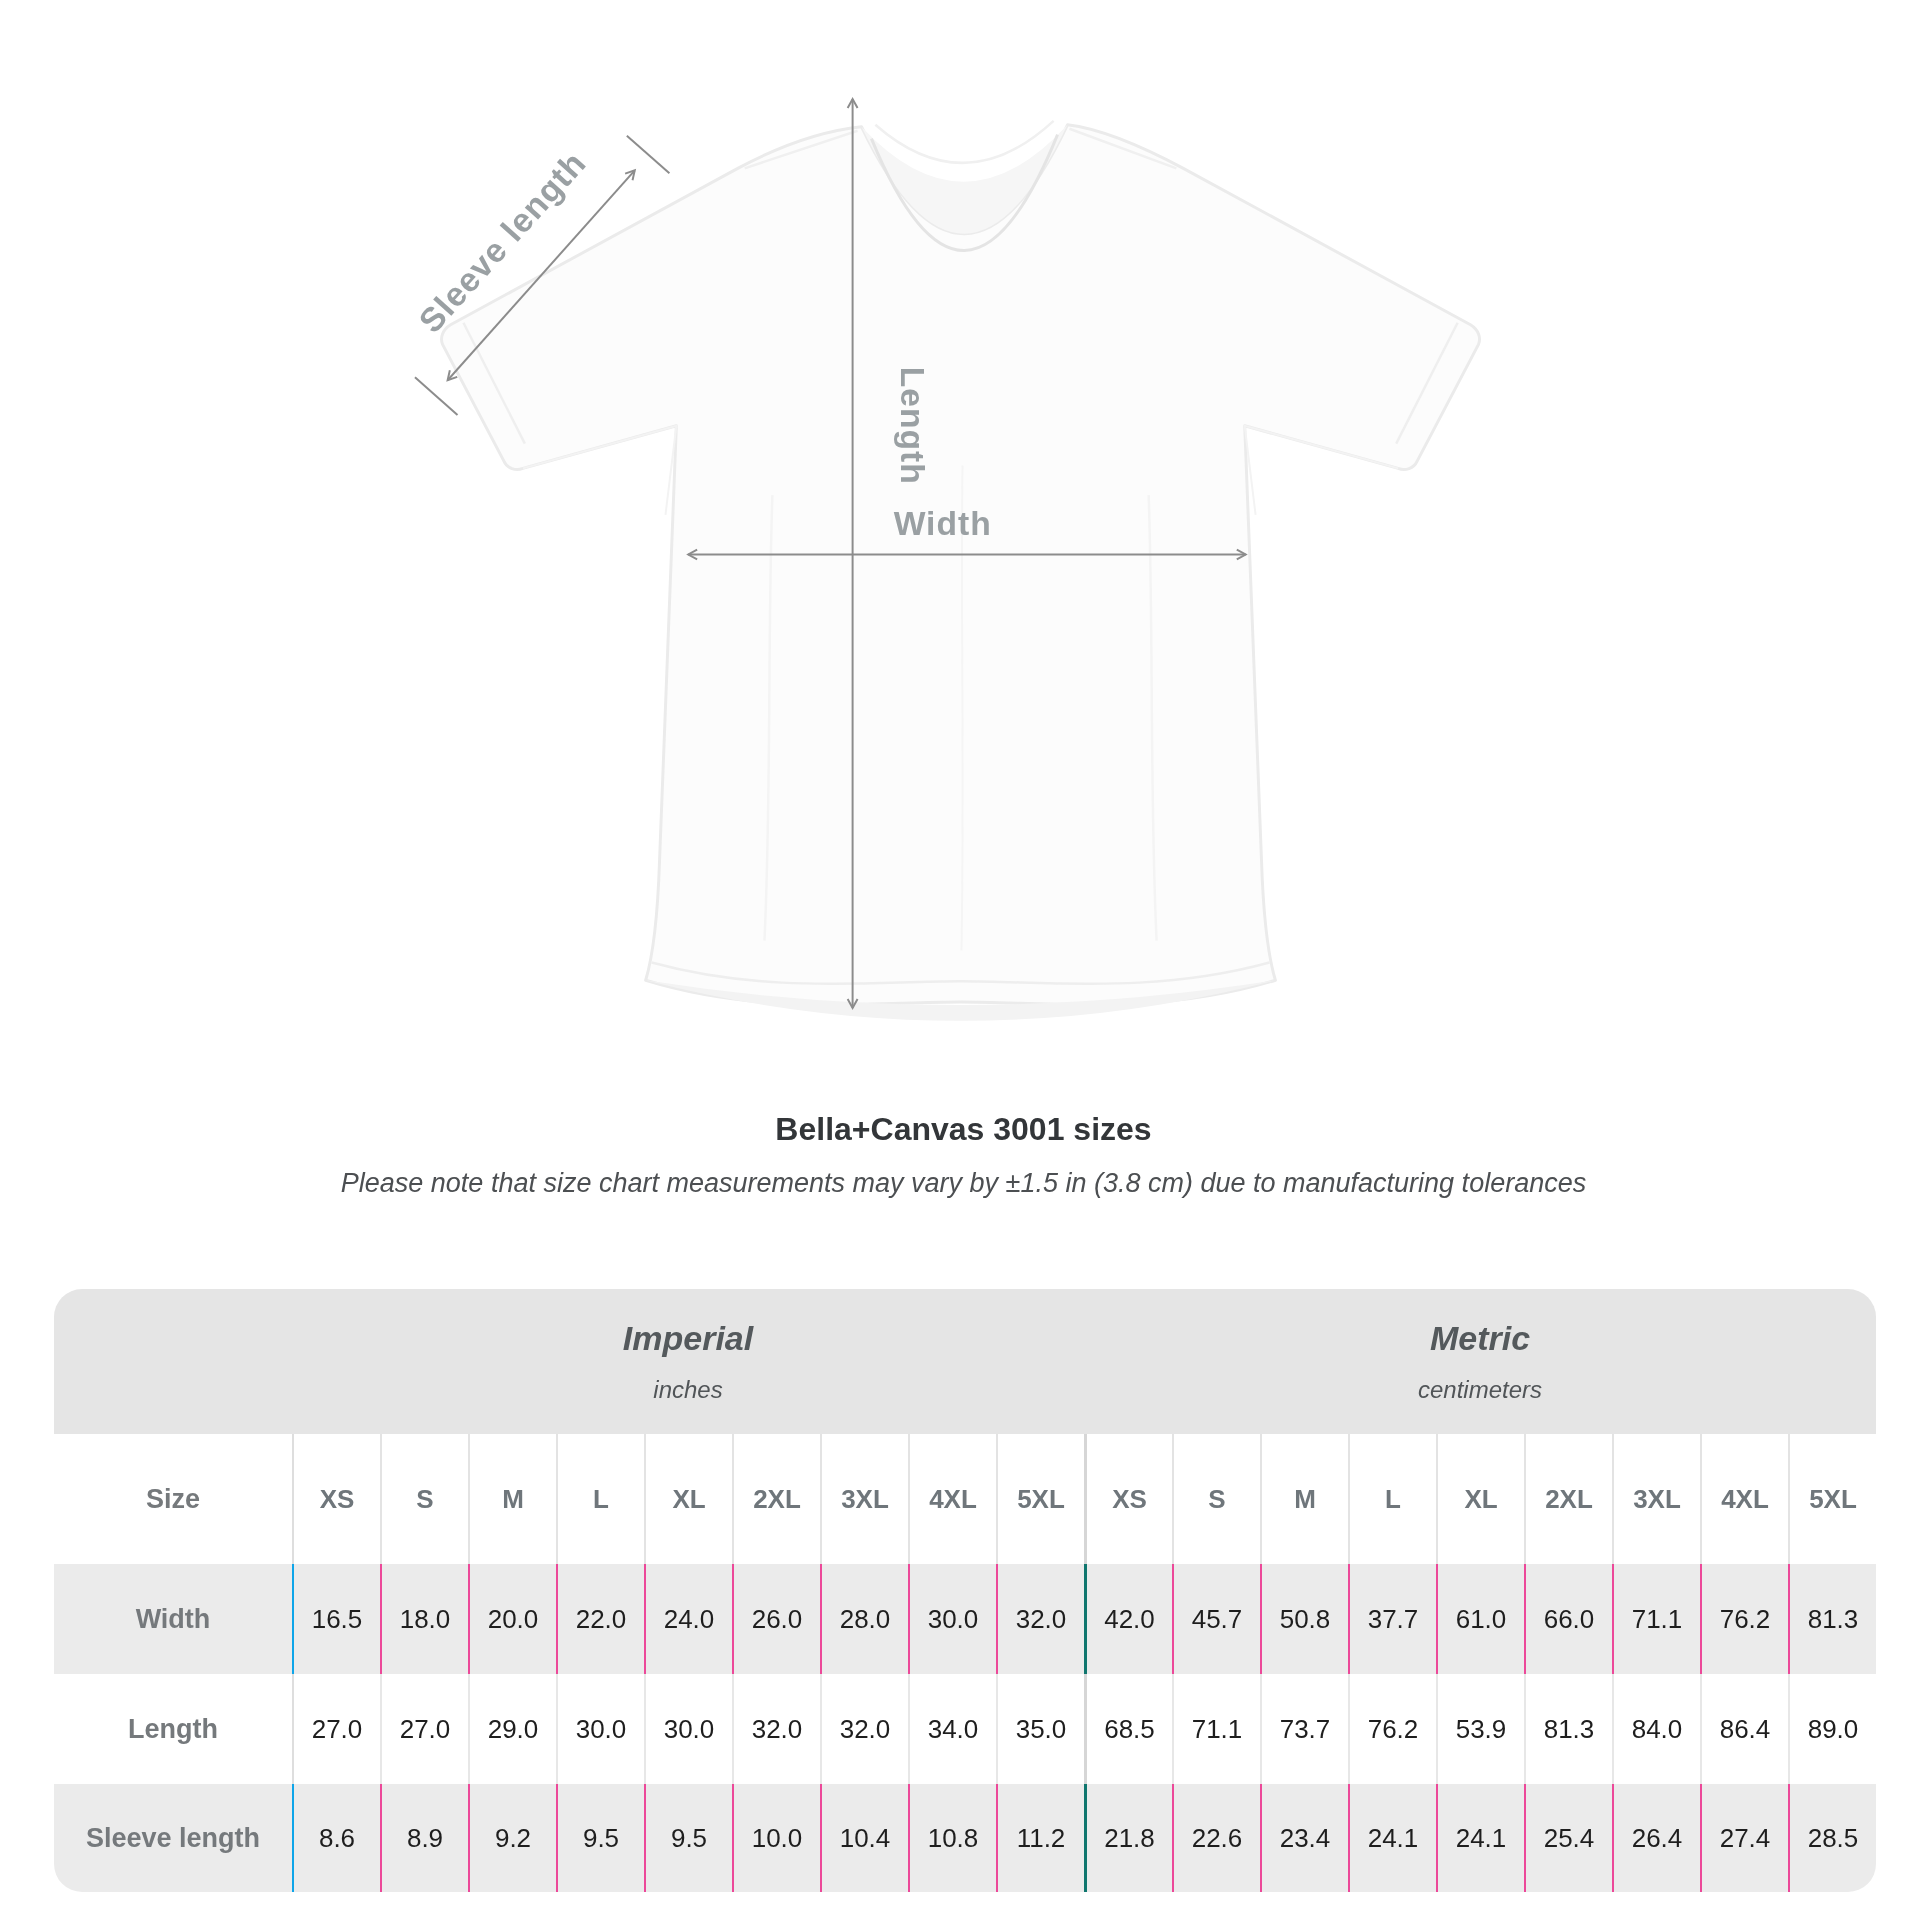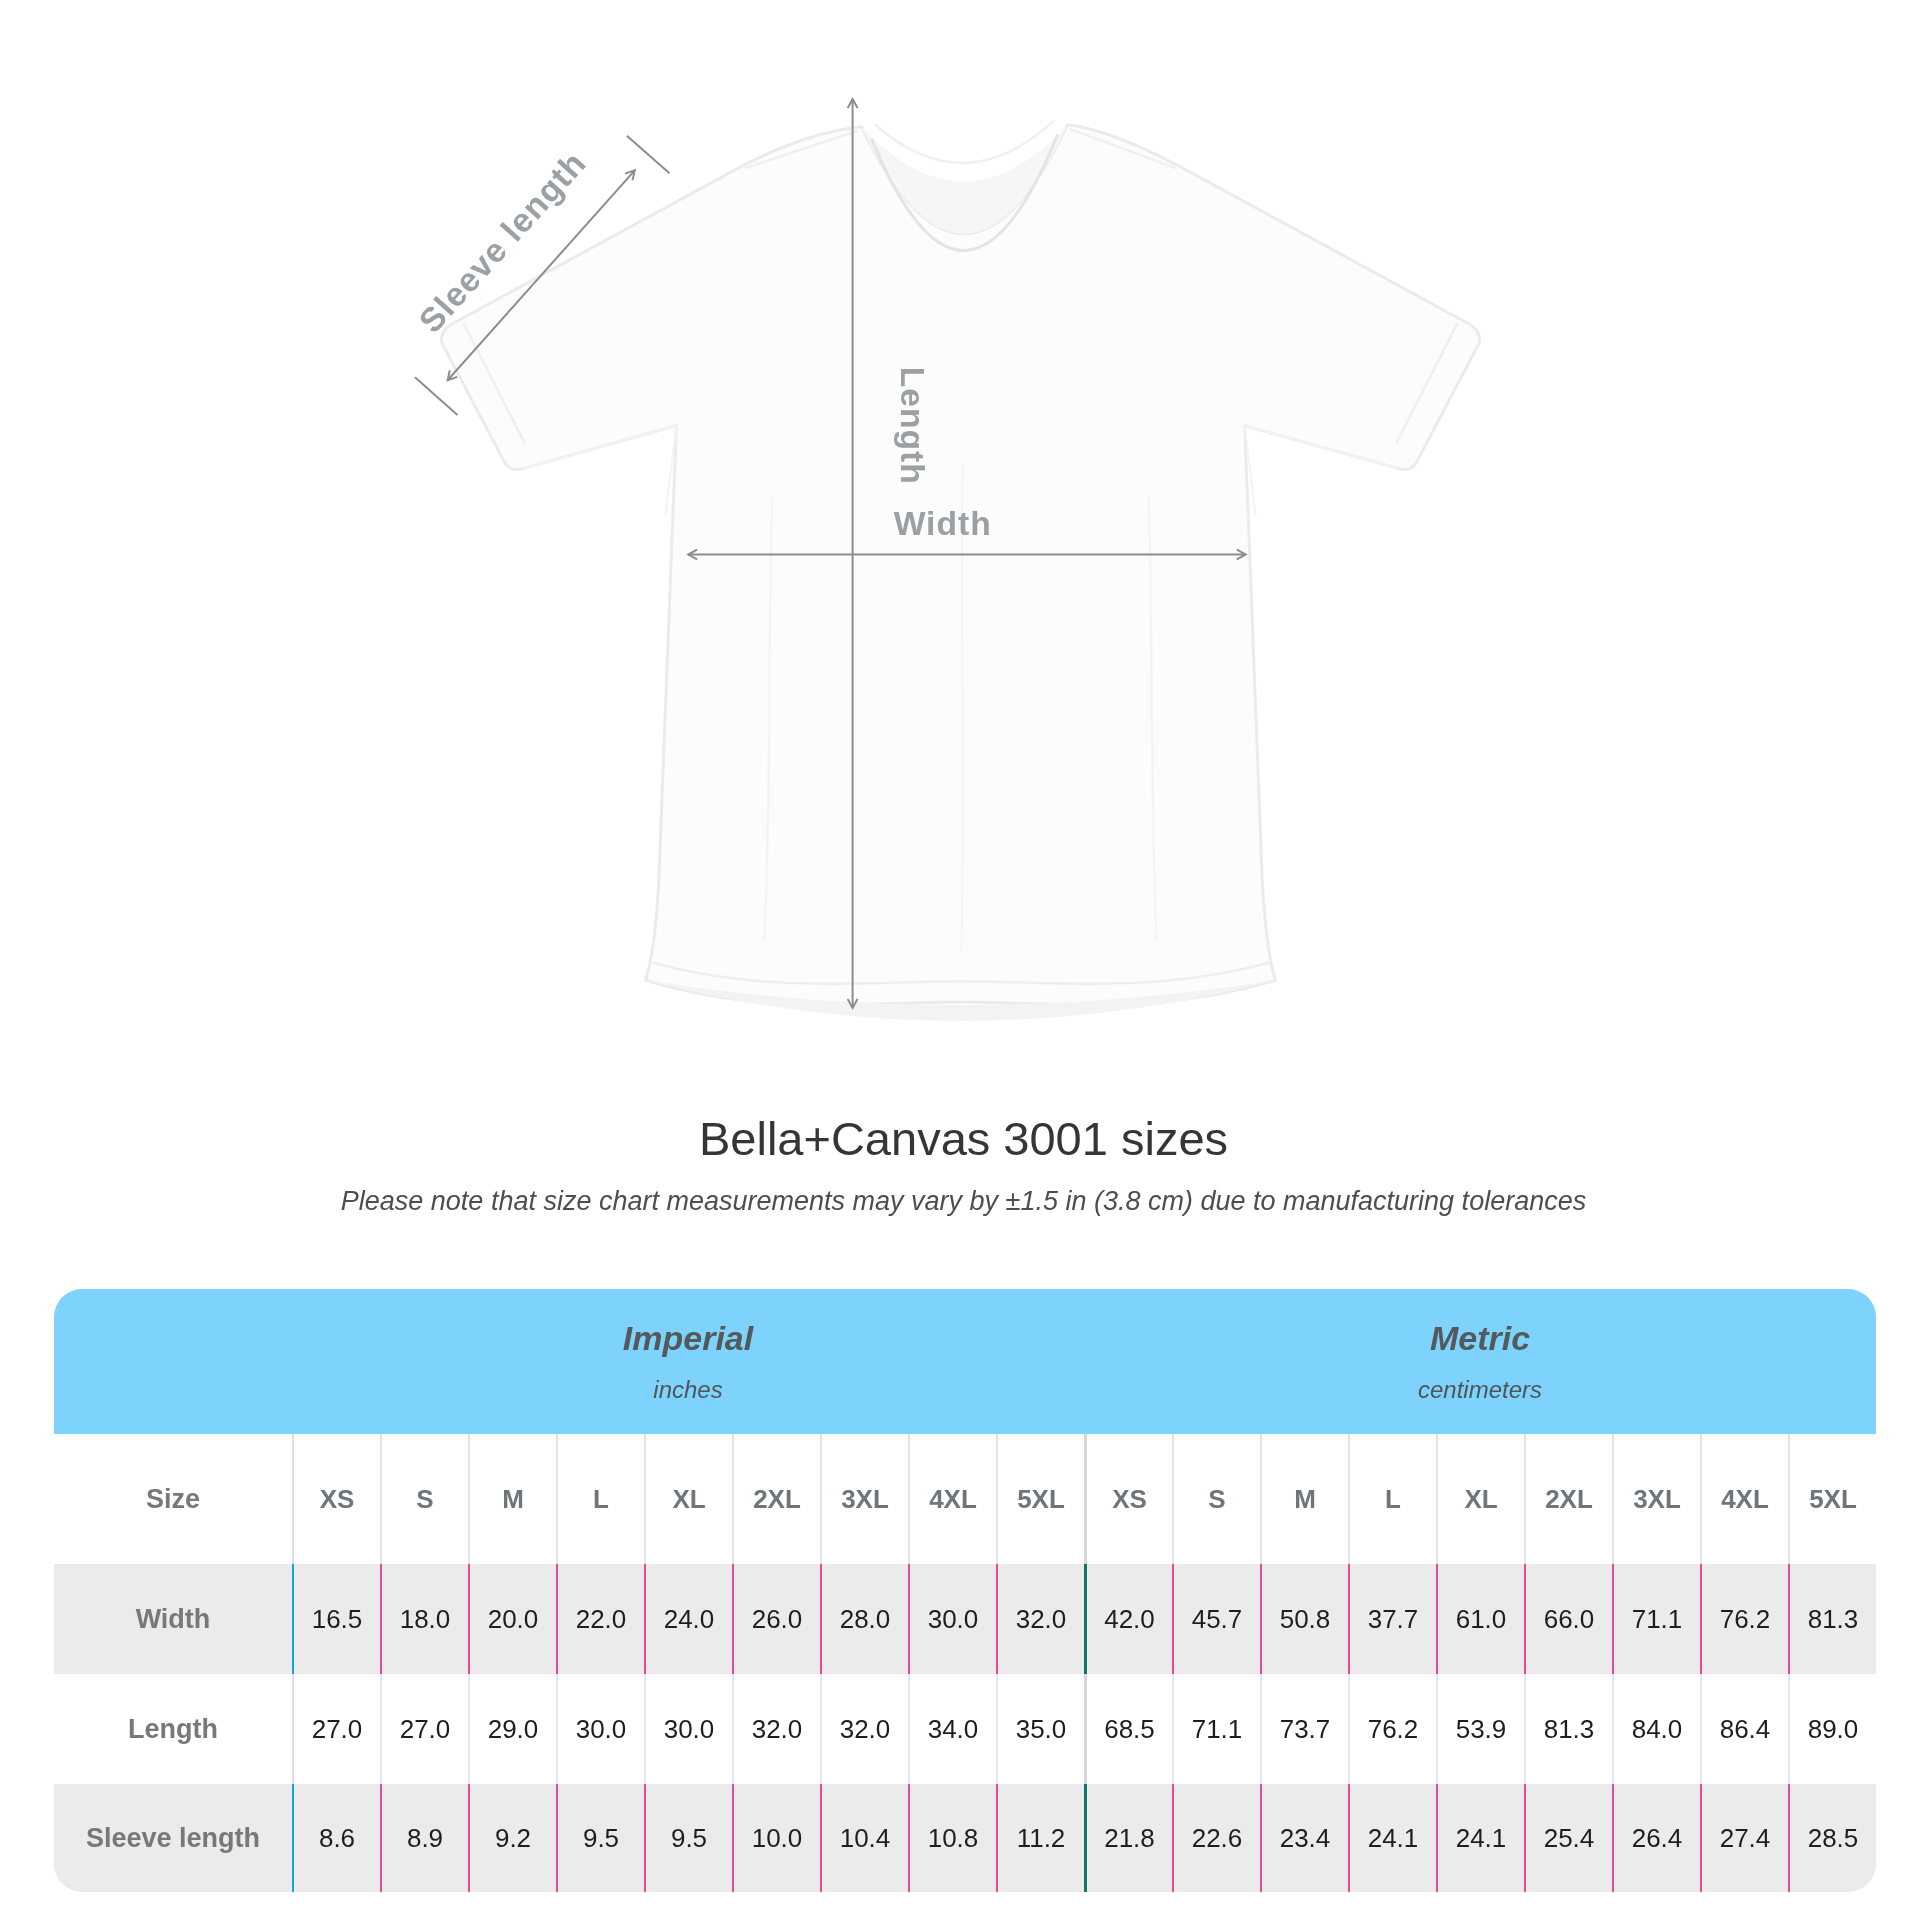--- a/index.html
+++ b/index.html
@@ -9,34 +9,34 @@
   }
   
   .diagram-svg{position:absolute;left:0;top:0;}
   .dim-label{
     font-family:"Liberation Sans","DejaVu Sans",sans-serif;
     font-weight:bold;font-size:34px;fill:#9aa0a3;letter-spacing:1px;
   }
   
   .caption{position:absolute;left:0;top:1111px;width:1927px;text-align:center;}
   .caption h1{
-    margin:0;font-size:47px;font-weight:normal;color:#333639;letter-spacing:0;
+    margin:0;font-size:32px;font-weight:bold;color:#333639;letter-spacing:0;
   }
   .caption p{
     margin:20px 0 0 0;font-size:27px;font-style:italic;color:#4c4f52;
   }
   
   .size-table{
     position:absolute;left:54px;top:1289px;width:1822px;
     border-radius:28px;overflow:hidden;background:#ffffff;
   }
   .row{display:grid;grid-template-columns:238px repeat(18,1fr);align-items:center;}
   .band-row{
     display:grid;grid-template-columns:238px 1fr 1fr;height:145px;
-    background:#7dd3fc;align-items:center;
+    background:#e5e5e5;align-items:center;
   }
   .band-section{text-align:center;}
   .band-title{font-size:34px;font-weight:bold;font-style:italic;color:#54595c;}
   .band-unit{margin-top:18px;font-size:24px;font-style:italic;color:#515558;}
   .header-row{height:130px;background:#ffffff;}
   .data-row{height:110px;}
   .data-row.shaded{background:#ebebeb;}
   .data-row.plain{background:#ffffff;}
   .data-row:last-child{height:108px;}
   .cell{

